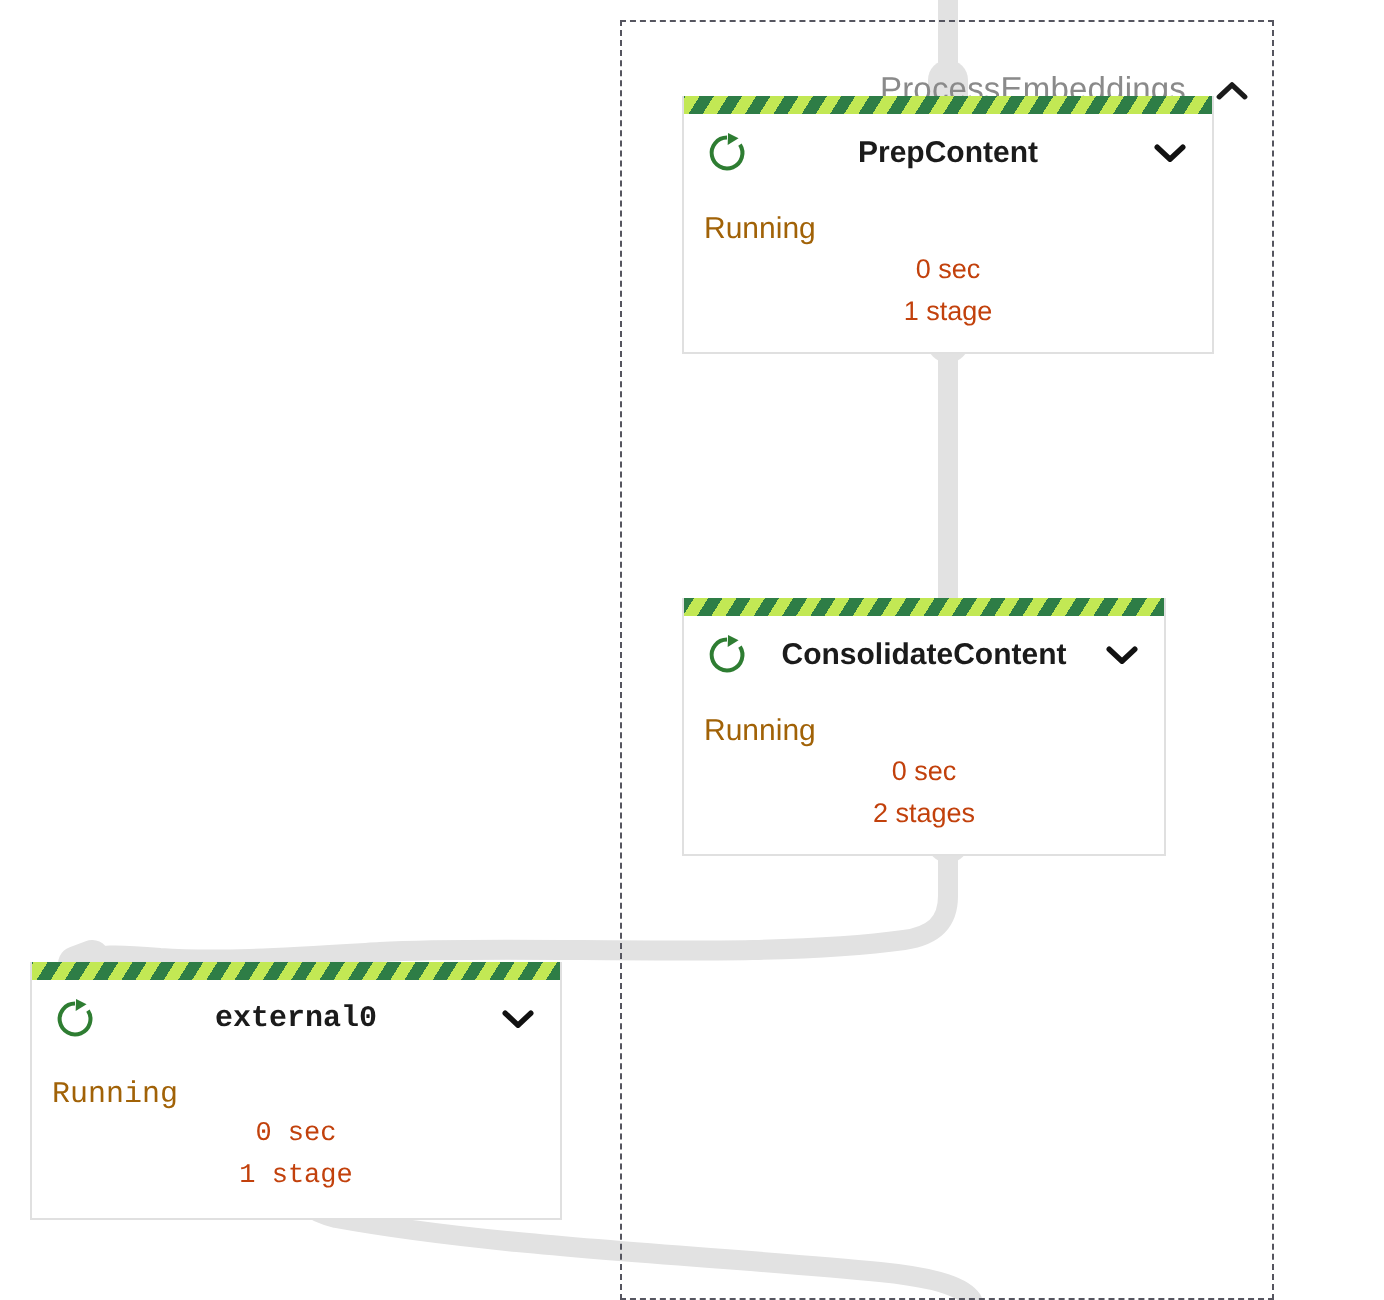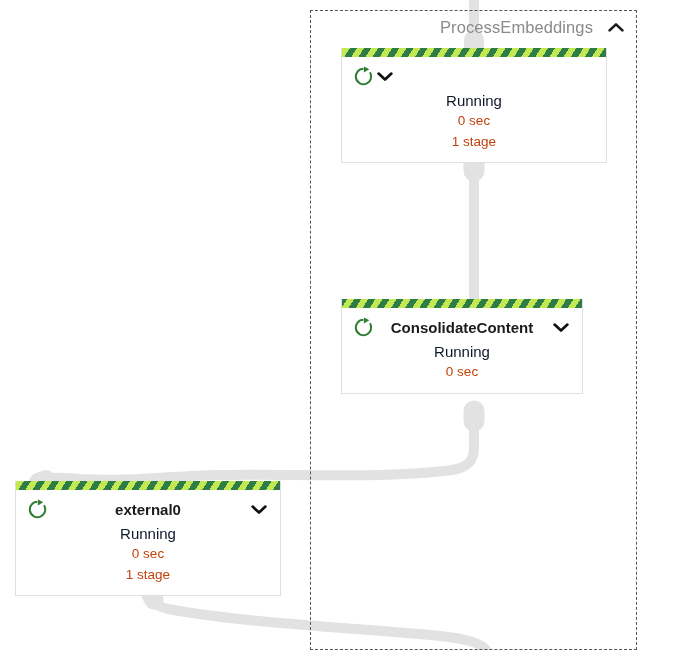--- a/index.html
+++ b/index.html
@@ -112,24 +112,23 @@
   .node-chevron {
     flex: 0 0 auto;
     width: 22px;
     height: 22px;
     display: flex;
     align-items: center;
     justify-content: center;
     cursor: pointer;
   }
   .node-state {
-    text-align: center;
     font-size: 15px;
-    color: #0f172a;
-    margin-top: 2px;
+    color: #a16207;
+    margin-top: 16px;
     line-height: 20px;
   }
   .node-meta {
     text-align: center;
     font-size: 13.5px;
     color: #c2410c;
     line-height: 20.5px;
   }
 </style>
 </head>
@@ -158,39 +157,40 @@
       <path d="M 150 593 L 154 600" stroke-width="19"></path>
       <path d="M 149 593
                C 149 601 156 606 168 609
                C 250 624 360 628 440 636
                C 470 639 482 644 486 650" stroke-width="10"></path>
     </g>
   </svg>
 
   <div class="group-box" style="left:310px; top:10px; width:327px; height:640px;"></div>
 
-  <div class="group-header" style="left:310px; top:0; width:327px; height:54px; padding-right:12px;text-align:center;">
+  <div class="group-header" style="left:310px; top:18px; width:327px; height:54px; padding-right:12px;text-align:center;">
     <span class="group-title">ProcessEmbeddings</span>
     <span class="group-toggle">
       <svg width="16" height="11" viewBox="0 0 16 11" aria-hidden="true">
         <path d="M1.6 8.4 L8 2.4 L14.4 8.4" fill="none" stroke="#1b1b1b" stroke-width="2.6" stroke-linecap="round" stroke-linejoin="round"></path>
       </svg>
     </span>
   </div>
 
   <div class="node" style="left:341px; top:48px; width:266px;">
     <div class="node-stripe"></div>
     <div class="node-body">
       <div class="node-titlerow">
         <span class="node-status-icon">
           <svg width="21" height="21" viewBox="0 0 24 24" aria-hidden="true">
             <path d="M12 3.2 A8.8 8.8 0 1 0 19.4 7.2" fill="none" stroke="#2e7d32" stroke-width="2.3" stroke-linecap="butt"></path>
             <path d="M12.6 0.6 L18.6 3.6 L12.4 7.4 Z" fill="#2e7d32"></path>
           </svg>
         </span>
+        <span class="node-title">PrepContent</span>
         <span class="node-chevron">
           <svg width="16" height="11" viewBox="0 0 16 11" aria-hidden="true">
             <path d="M1.6 2.6 L8 8.6 L14.4 2.6" fill="none" stroke="#111111" stroke-width="2.7" stroke-linecap="round" stroke-linejoin="round"></path>
           </svg>
         </span>
       </div>
       <div class="node-state">Running</div>
       <div class="node-meta">0 sec</div>
       <div class="node-meta">1 stage</div>
     </div>
@@ -208,24 +208,25 @@
         </span>
         <span class="node-title">ConsolidateContent</span>
         <span class="node-chevron">
           <svg width="16" height="11" viewBox="0 0 16 11" aria-hidden="true">
             <path d="M1.6 2.6 L8 8.6 L14.4 2.6" fill="none" stroke="#111111" stroke-width="2.7" stroke-linecap="round" stroke-linejoin="round"></path>
           </svg>
         </span>
       </div>
       <div class="node-state">Running</div>
       <div class="node-meta">0 sec</div>
+      <div class="node-meta">2 stages</div>
     </div>
   </div>
 
-  <div class="node" style="left:15px; top:481px; width:266px;">
+  <div class="node" style="left:15px; top:481px; width:266px;font-family:Liberation Mono, monospace;">
     <div class="node-stripe"></div>
     <div class="node-body">
       <div class="node-titlerow">
         <span class="node-status-icon">
           <svg width="21" height="21" viewBox="0 0 24 24" aria-hidden="true">
             <path d="M12 3.2 A8.8 8.8 0 1 0 19.4 7.2" fill="none" stroke="#2e7d32" stroke-width="2.3" stroke-linecap="butt"></path>
             <path d="M12.6 0.6 L18.6 3.6 L12.4 7.4 Z" fill="#2e7d32"></path>
           </svg>
         </span>
         <span class="node-title">external0</span>

